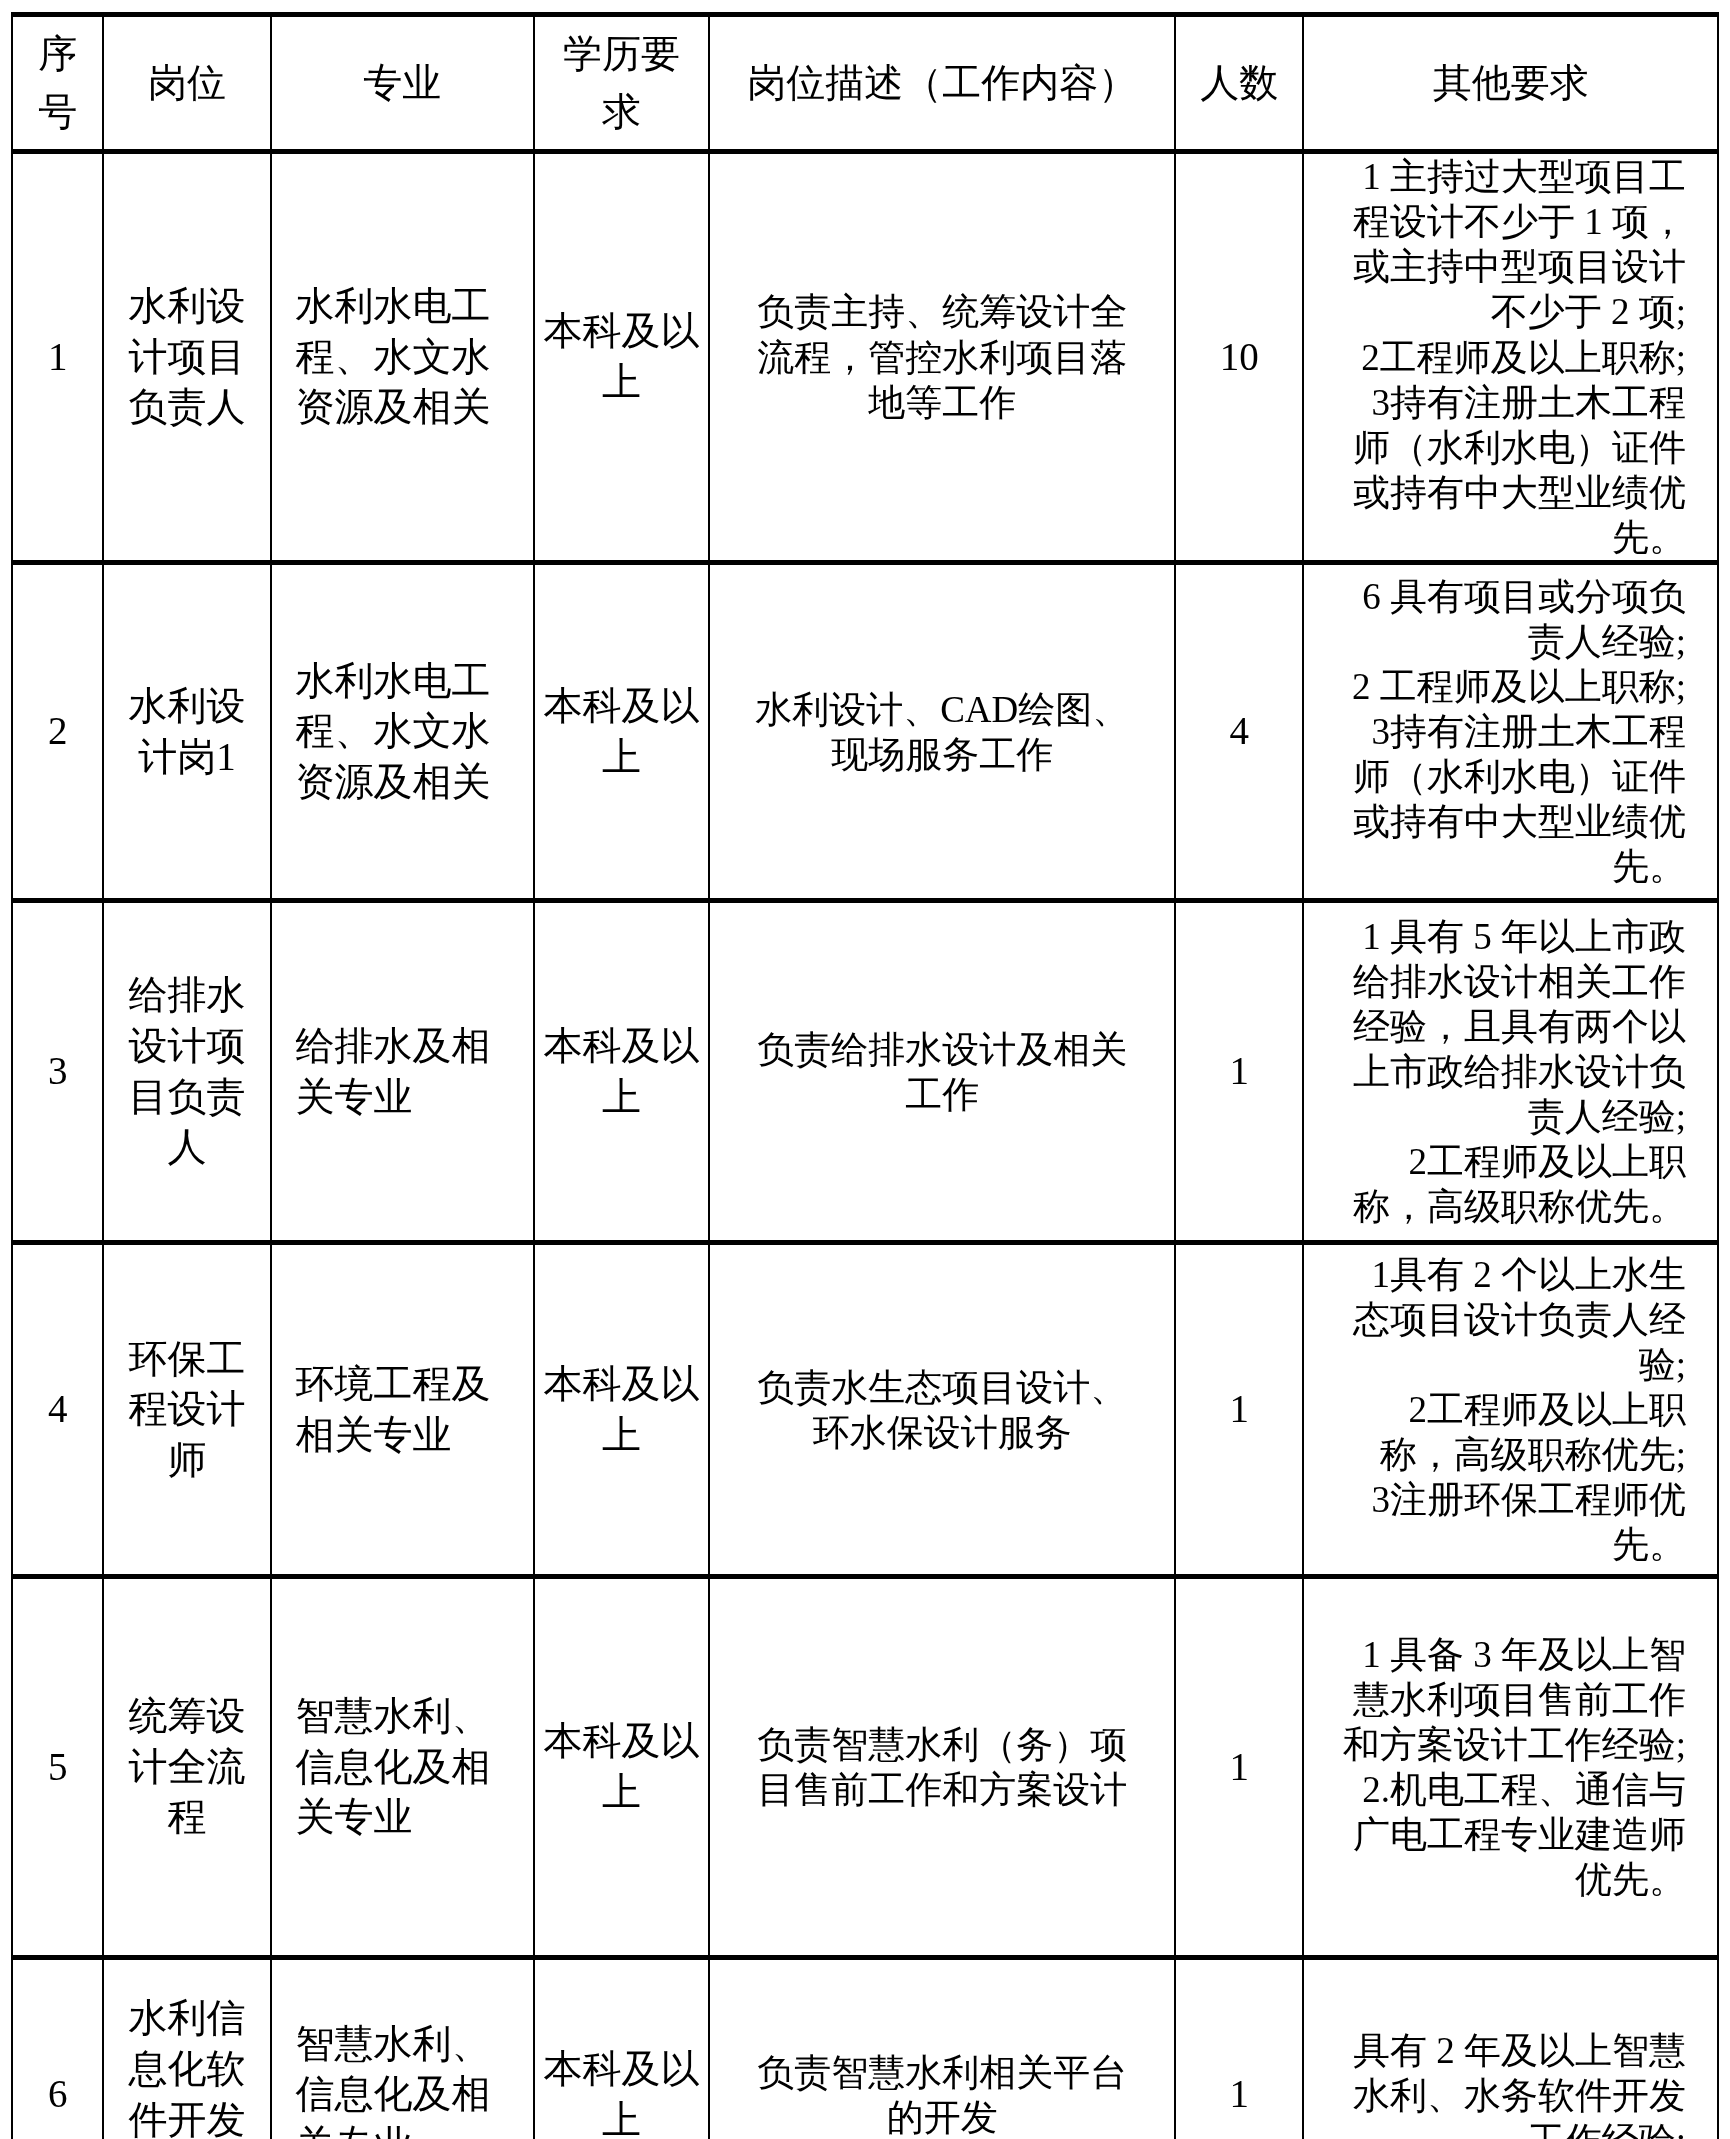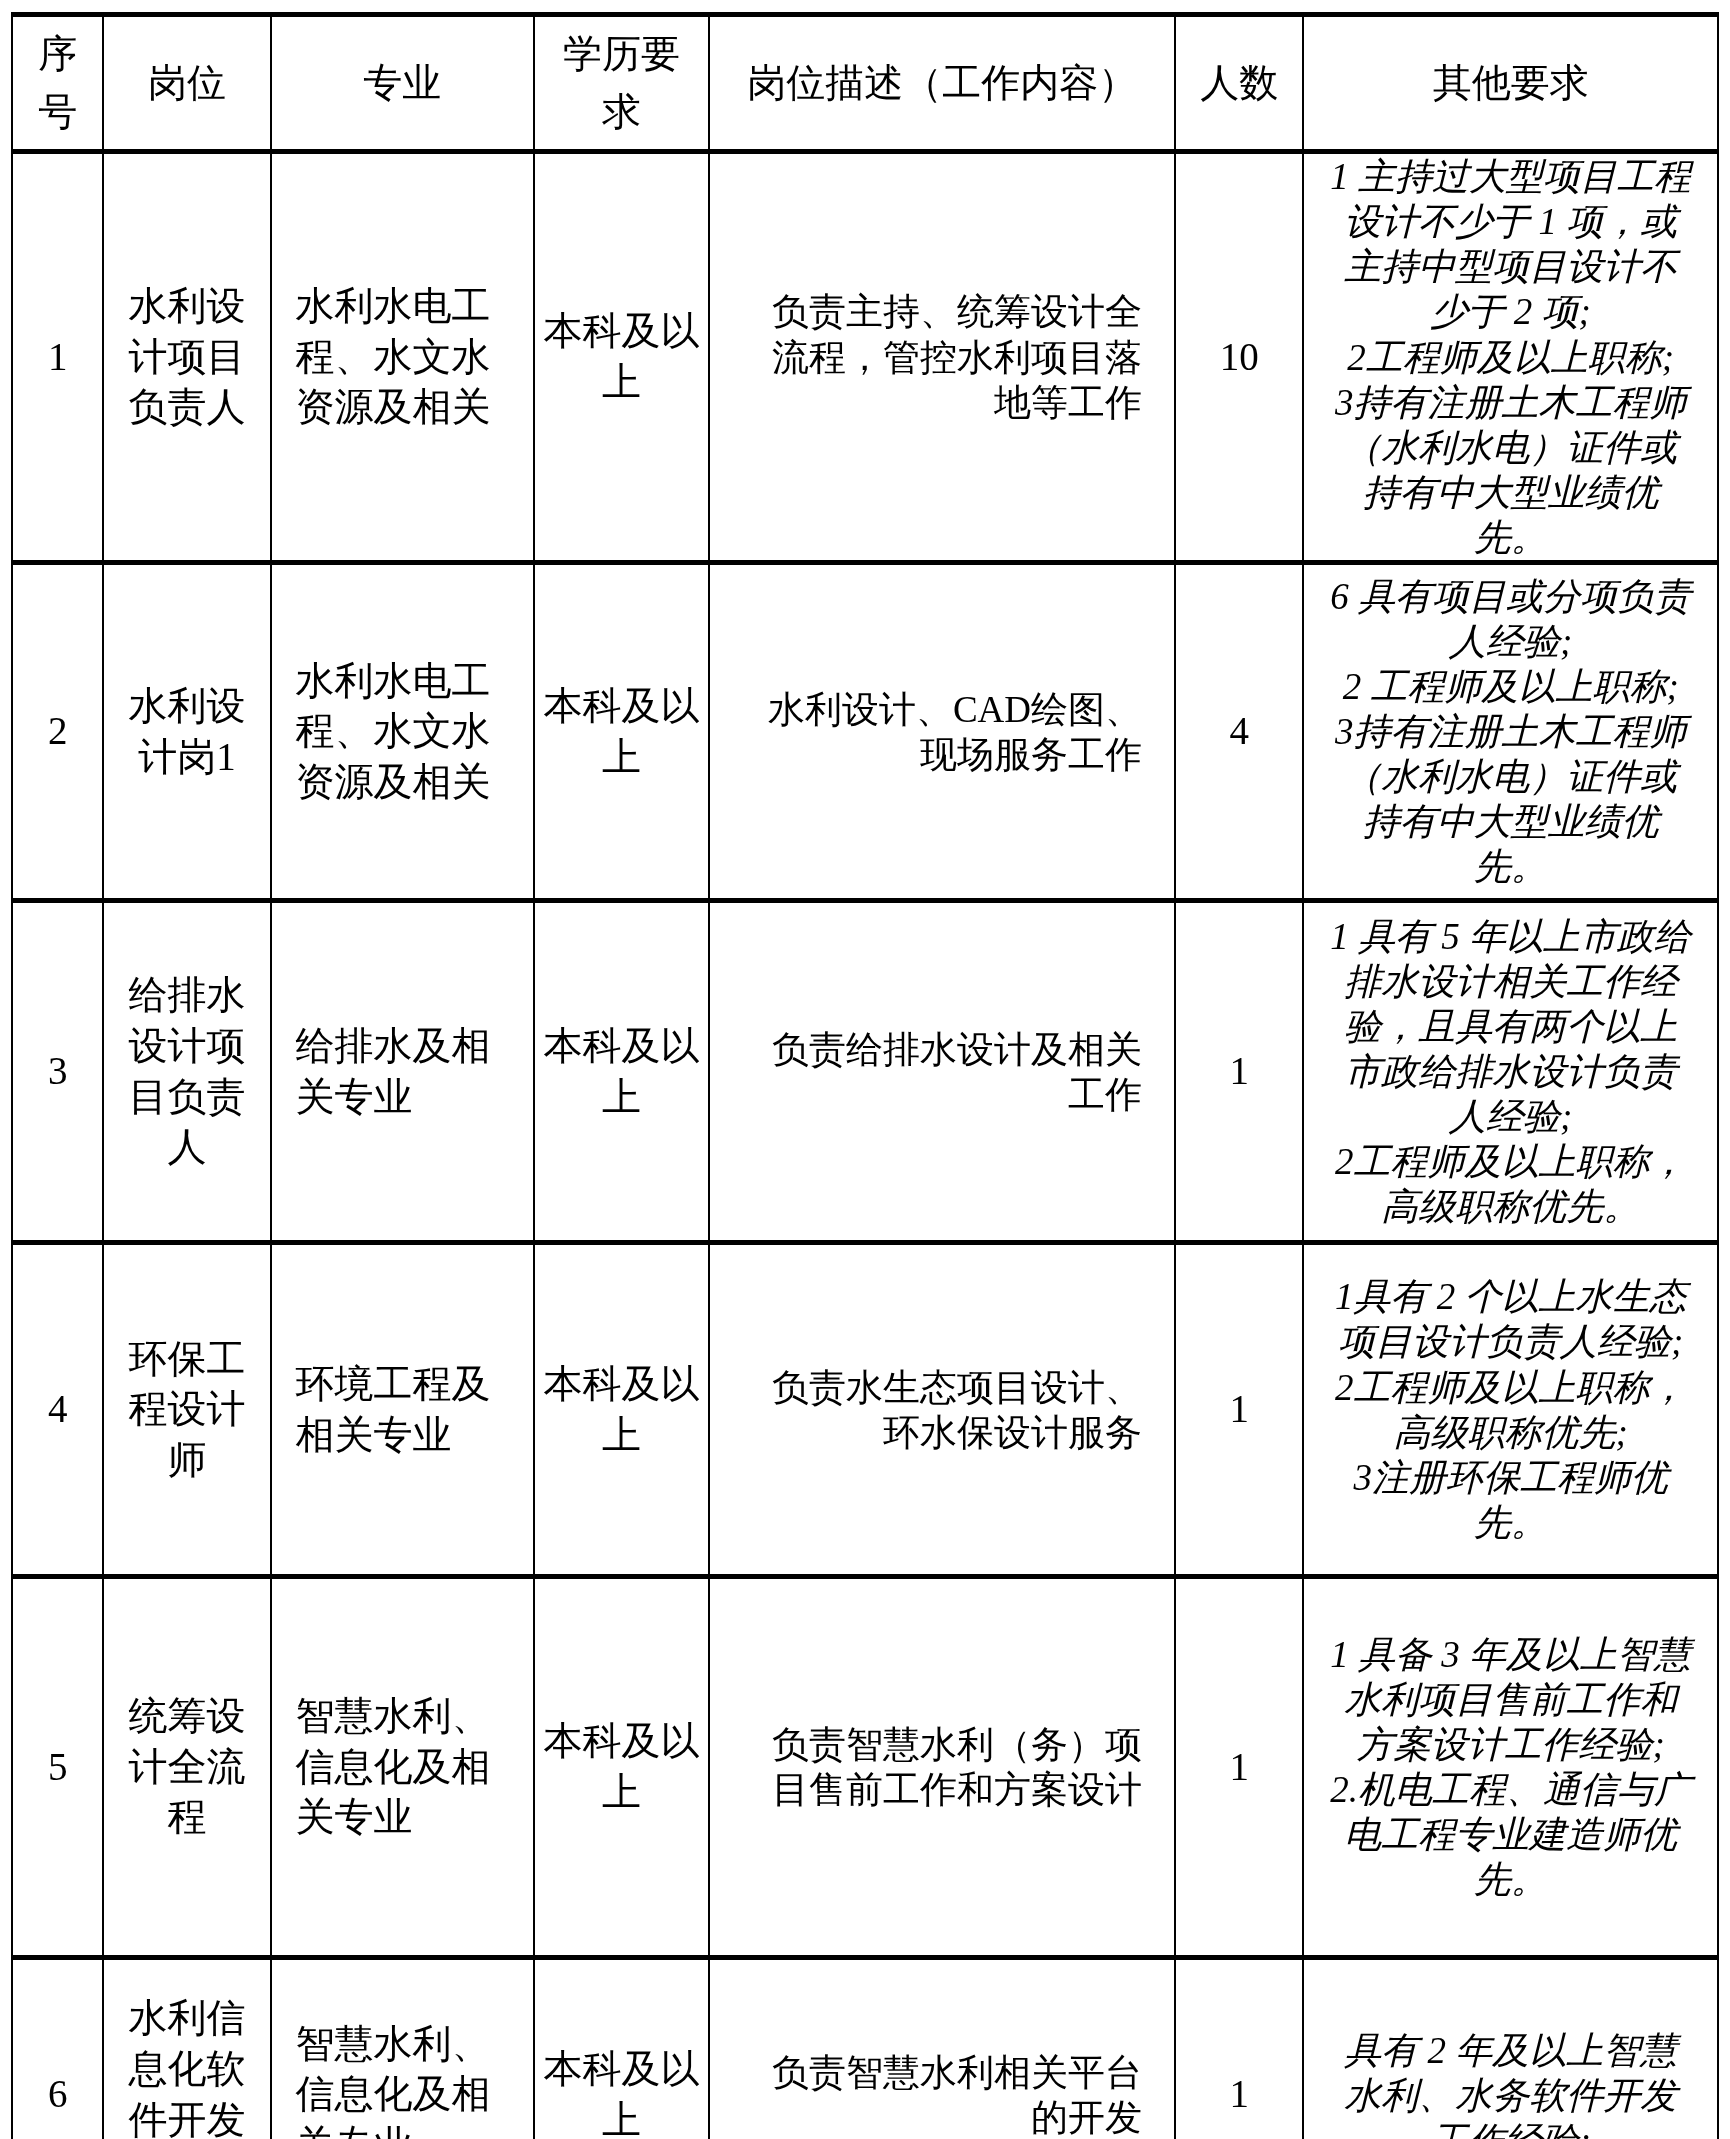--- a/index.html
+++ b/index.html
@@ -39,31 +39,30 @@
   }
   th.edu { padding: 0 17px; }
   td { font-size: 39px; line-height: 1.3; }
   td.pos { padding: 0 21.4px; text-align: center; }
   td.maj { padding: 0 23.5px; text-align: left; }
   td.edu { padding: 0 8px; text-align: center; }
   td.num { padding: 0 4.3px; text-align: center; }
   td.desc {
     font-size: 37px;
     line-height: 1.22;
-    text-align: right;
+    text-align: center;
     padding: 0 32px;
     white-space: pre-line;
   }
   td.req {
     font-size: 37px;
     line-height: 1.22;
-    text-align: center;
-    padding: 0 22px;
+    text-align: right;
+    padding: 0 31px;
     white-space: pre-line;
-    font-style: italic;
   }
   td.nbb { border-bottom-width: 0; }
   tr.hr  { height: 137px; }
   tr.r1  { height: 407px; }
   tr.r2  { height: 338px; }
   tr.r3  { height: 342px; }
   tr.r4  { height: 334px; }
   tr.r5  { height: 381px; }
   tr.r6  { height: 274px; }
 </style>

